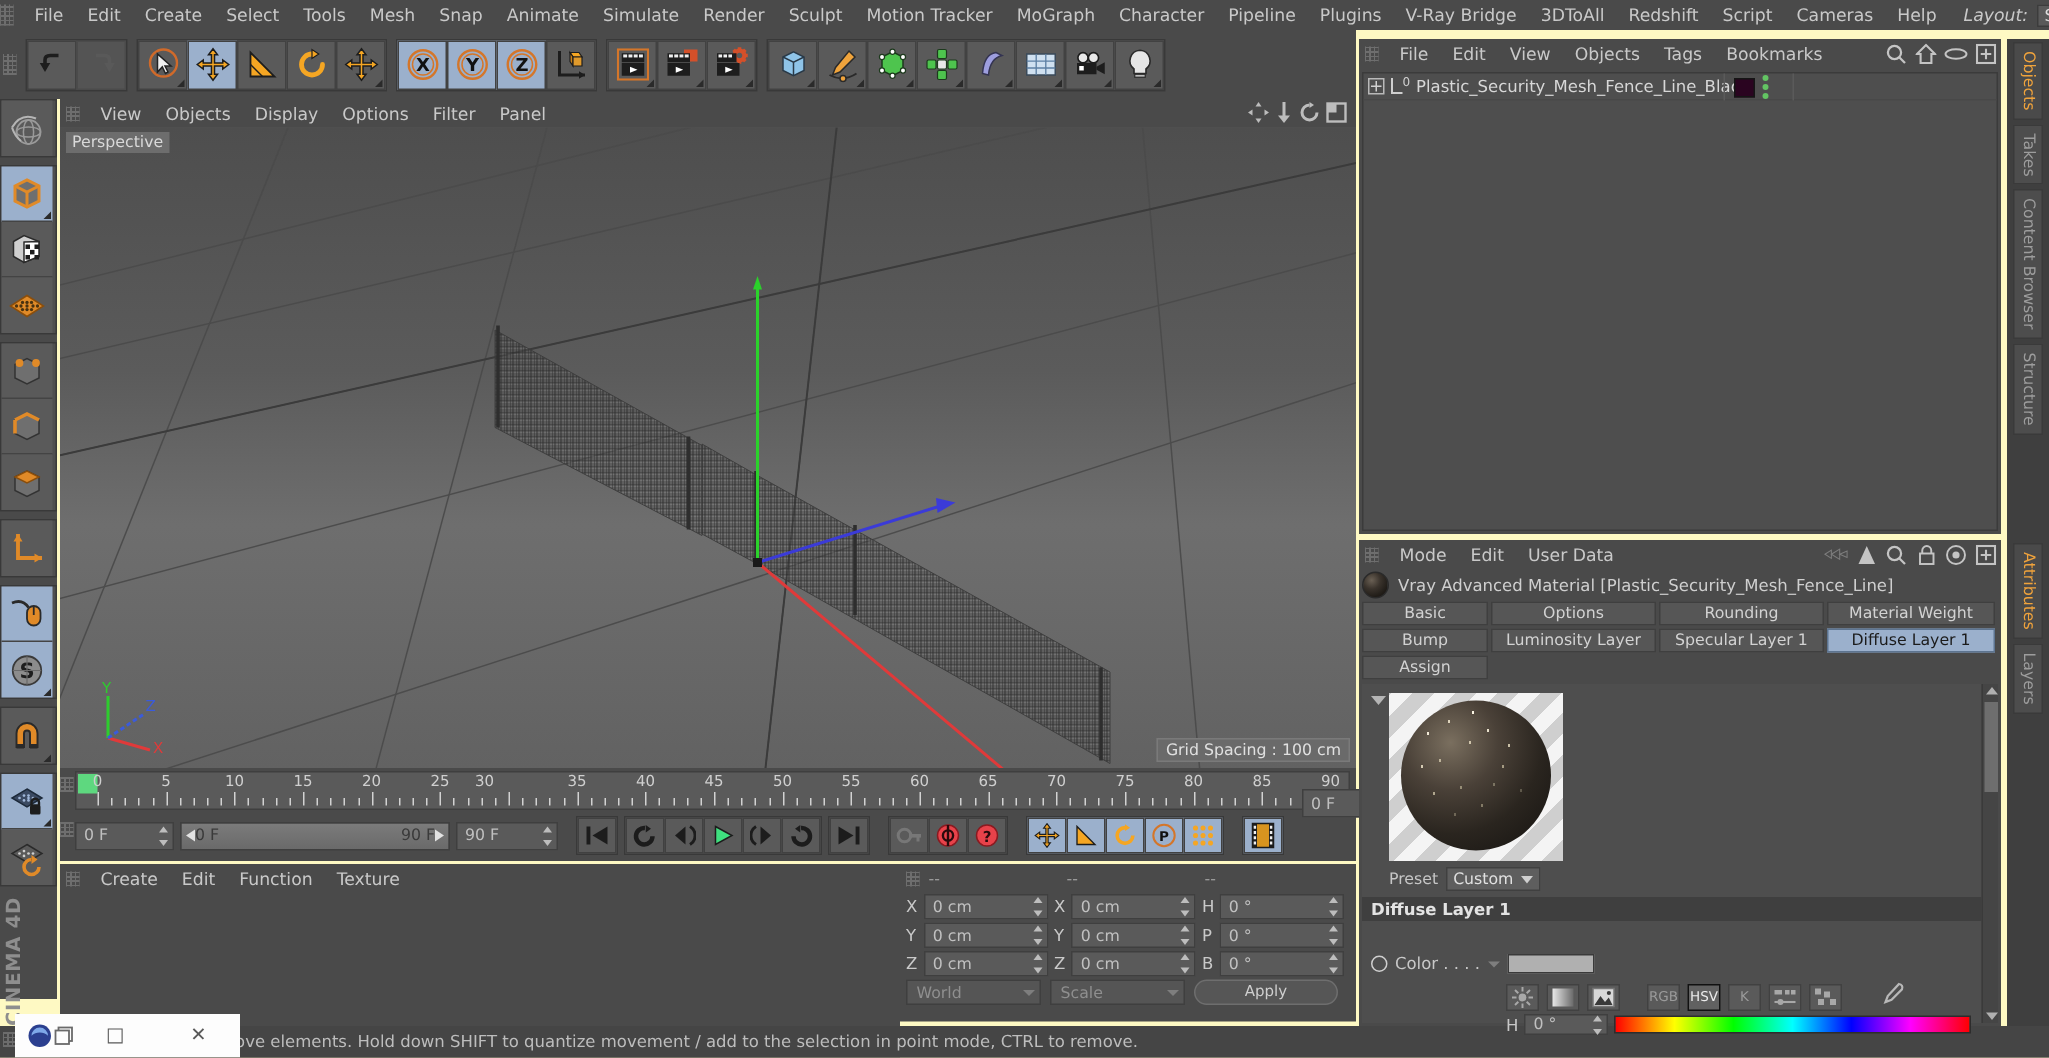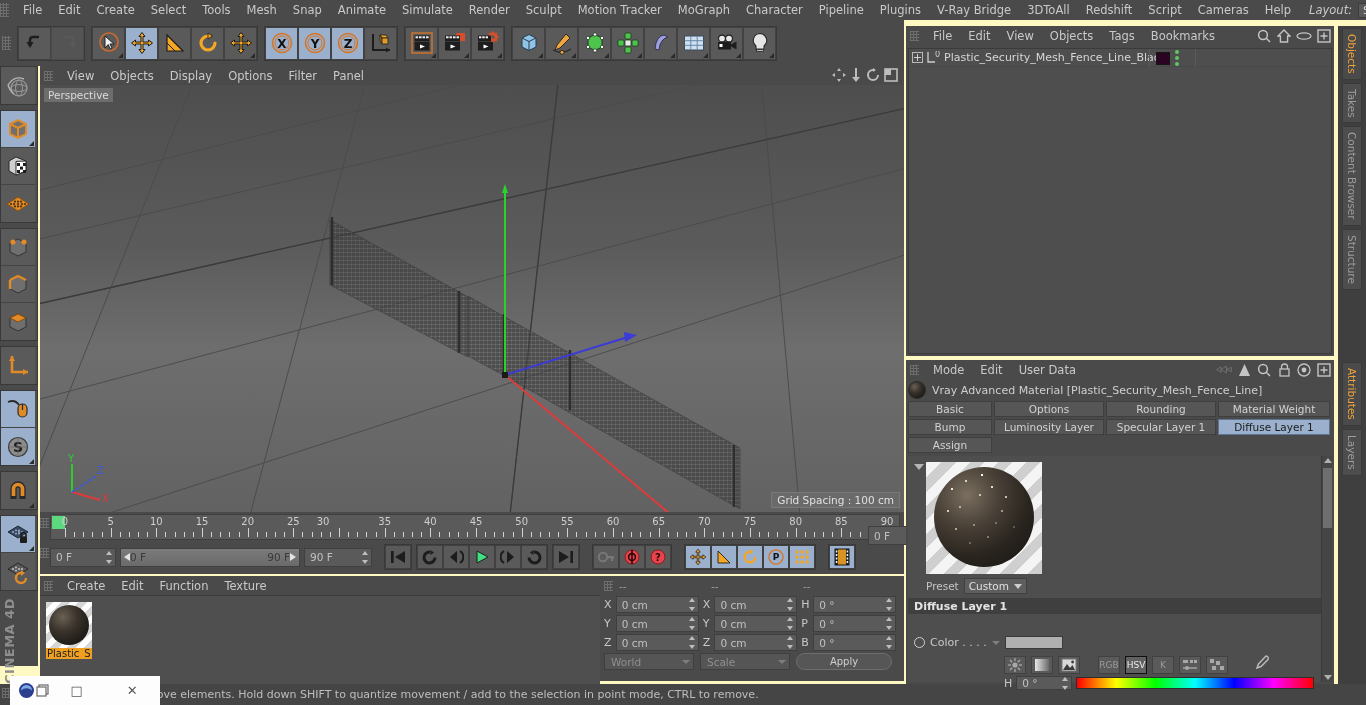--- a/index.html
+++ b/index.html
@@ -1124,28 +1124,20 @@
   <div id="matmgr">
     <div id="mat-menubar">
       <div class="grip sm"></div>
       <div id="mat-menu-items" class="row">
           <div class="menu-item">Create</div>
           <div class="menu-item">Edit</div>
           <div class="menu-item">Function</div>
           <div class="menu-item">Texture</div>
         </div>
     </div>
-    <div id="mat-body">
-      <div class="mat-chip">
-        <div class="mat-sphere-box">
-          <div class="mat-sphere"></div>
-        </div>
-        <div class="mat-name">Plastic_S</div>
-      </div>
-    </div>
   </div>
 
   <div id="coords">
     <div id="coords-head">
       <div class="grip sm"></div>
       <div class="c">--</div>
       <div class="c">--</div>
       <div class="c">--</div>
     </div>
     <div id="coords-grid">

